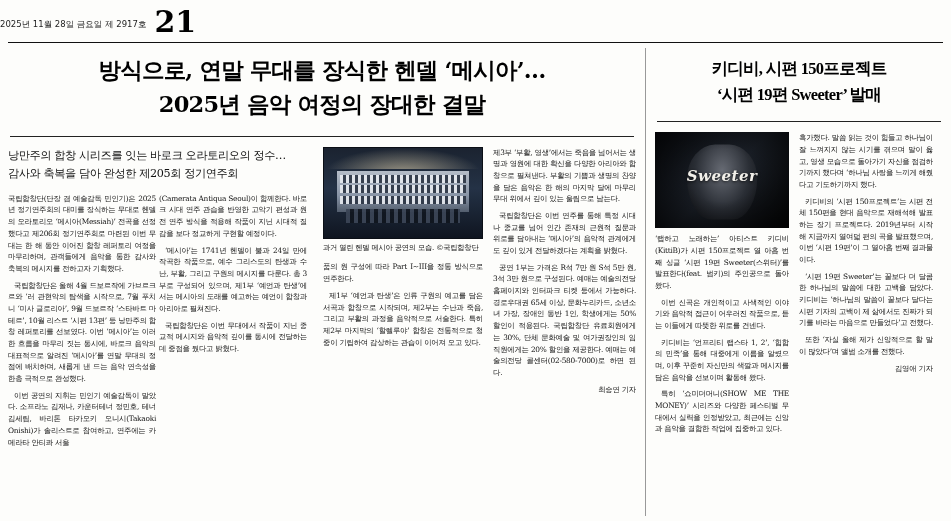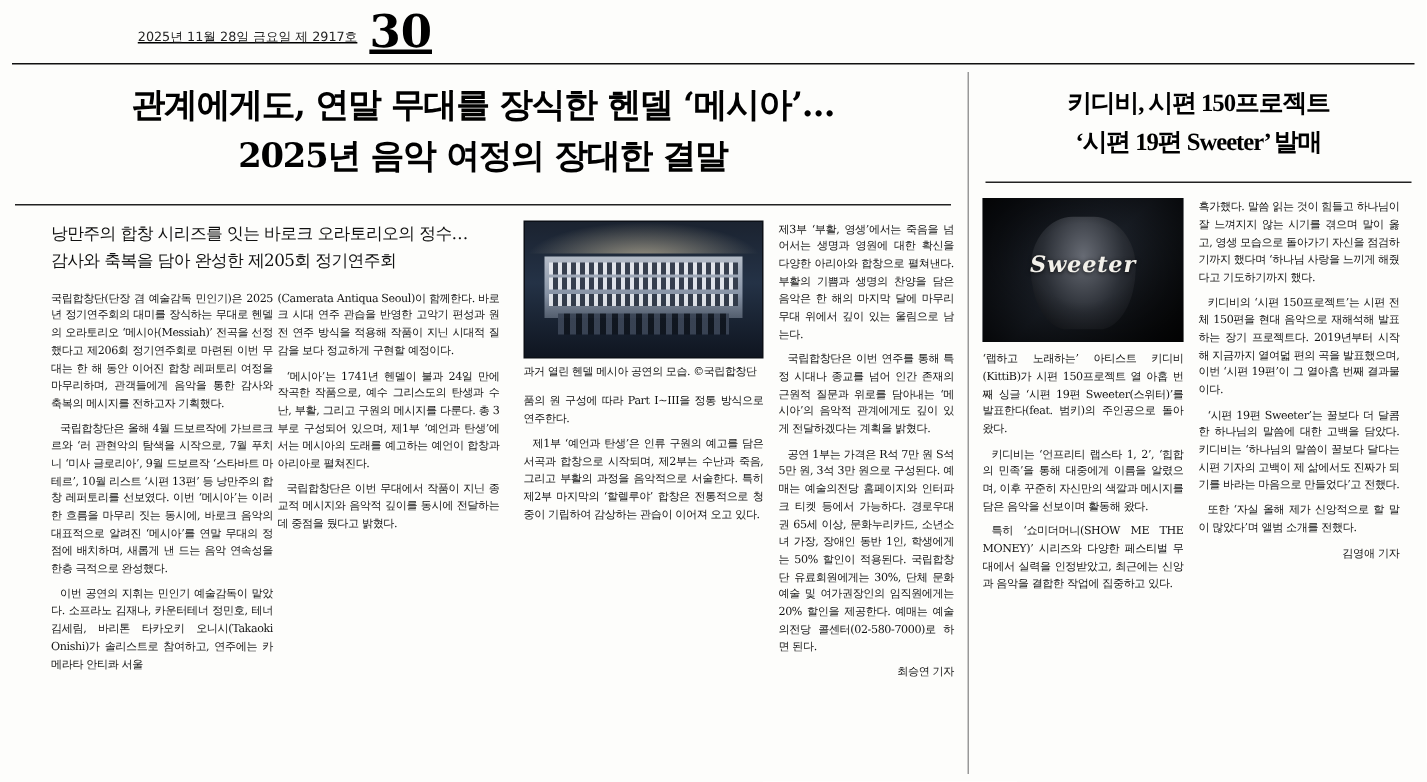--- a/index.html
+++ b/index.html
@@ -48,24 +48,23 @@
     font-family: "DejaVu Serif", "Liberation Serif", serif;
     font-size: 15px;
     font-weight: bold;
     color: #000;
     letter-spacing: 1px;
   }
   .mh-right {
     width: 300px;
     display: flex;
     align-items: flex-end;
-    justify-content: flex-end;
+    justify-content: flex-start;
     gap: 8px;
     padding-right: 12px;
-    text-decoration: underline;
   }
   .mh-issue {
     font-size: 8.5px;
     color: #222;
     padding-bottom: 6px;
     white-space: nowrap;
   }
   .mh-page {
     font-family: "DejaVu Serif", "Liberation Serif", serif;
     font-size: 30px;
@@ -180,21 +179,21 @@
     font-family: "DejaVu Serif", "Liberation Serif", serif;
     font-size: 7.3px;
     line-height: 1.5;
     letter-spacing: -0.25px;
     color: #111;
     margin-top: 4px;
     text-align: justify;
   }
 
   
-  .toprow { display: flex; gap: 10px; align-items: flex-start; margin-left: 26px; }
+  .toprow { display: flex; gap: 10px; align-items: flex-start; }
 
   
   .lcol-tall { }
 
   
   .r-headline {
     text-align: center;
     font-family: Liberation Serif, serif;
     font-weight: bold;
     font-size: 16.5px;
@@ -268,31 +267,31 @@
   }
 </style>
 </head>
 <body>
 
 <div id="page">
 
   <div class="masthead">
     <div class="mh-right">
       <span class="mh-issue">2025년 11월 28일 금요일 제 2917호</span>
-      <span class="mh-page">30</span>
+      <span class="mh-page">21</span>
     </div>
   </div>
   <div class="rule-top"></div>
 
   <div class="content">
 
     <div class="left-pane">
 
       <div class="headline">
-        <span class="l1">관계에게도, 연말 무대를 장식한 헨델 ‘메시아’…</span>
+        <span class="l1">방식으로, 연말 무대를 장식한 헨델 ‘메시아’…</span>
         <span class="l2">2025년 음악 여정의 장대한 결말</span>
       </div>
       <div class="hl-rule"></div>
 
       <div class="toprow">
 
         <div style="width:306px;">
           <div class="deck">
             <div>낭만주의 합창 시리즈를 잇는 바로크 오라토리오의 정수…</div>
             <div>감사와 축복을 담아 완성한 제205회 정기연주회</div>
@@ -349,20 +348,21 @@
       <div class="r-hl-rule"></div>
 
       <div class="rcols">
         <div class="rcol">
           <div class="album">
             <div class="figure"></div>
             <div class="wordmark">Sweeter</div>
             <div class="vignette"></div>
           </div>
           <p class="noind">‘랩하고 노래하는’ 아티스트 키디비(KittiB)가 시편 150프로젝트 열 아홉 번째 싱글 ‘시편 19편 Sweeter(스위터)’를 발표한다(feat. 범키)의 주인공으로 돌아왔다.</p>
+          <p>이번 신곡은 개인적이고 사색적인 이야기와 음악적 접근이 어우러진 작품으로, 듣는 이들에게 따뜻한 위로를 건넨다.</p>
           <p>키디비는 ‘언프리티 랩스타 1, 2’, ‘힙합의 민족’을 통해 대중에게 이름을 알렸으며, 이후 꾸준히 자신만의 색깔과 메시지를 담은 음악을 선보이며 활동해 왔다.</p>
           <p>특히 ‘쇼미더머니(SHOW ME THE MONEY)’ 시리즈와 다양한 페스티벌 무대에서 실력을 인정받았고, 최근에는 신앙과 음악을 결합한 작업에 집중하고 있다.</p>
         </div>
         <div class="rcol">
           <p class="noind">흑가했다. 말씀 읽는 것이 힘들고 하나님이 잘 느껴지지 않는 시기를 겪으며 말이 옳고, 영생 모습으로 돌아가기 자신을 점검하기까지 했다며 ‘하나님 사랑을 느끼게 해줬다고 기도하기까지 했다.</p>
           <p>키디비의 ‘시편 150프로젝트’는 시편 전체 150편을 현대 음악으로 재해석해 발표하는 장기 프로젝트다. 2019년부터 시작해 지금까지 열여덟 편의 곡을 발표했으며, 이번 ‘시편 19편’이 그 열아홉 번째 결과물이다.</p>
           <p>‘시편 19편 Sweeter’는 꿀보다 더 달콤한 하나님의 말씀에 대한 고백을 담았다. 키디비는 ‘하나님의 말씀이 꿀보다 달다는 시편 기자의 고백이 제 삶에서도 진짜가 되기를 바라는 마음으로 만들었다’고 전했다.</p>
           <p>또한 ‘자실 올해 제가 신앙적으로 할 말이 많았다’며 앨범 소개를 전했다.</p>
           <div class="byline">김영애 기자</div>
         </div>

